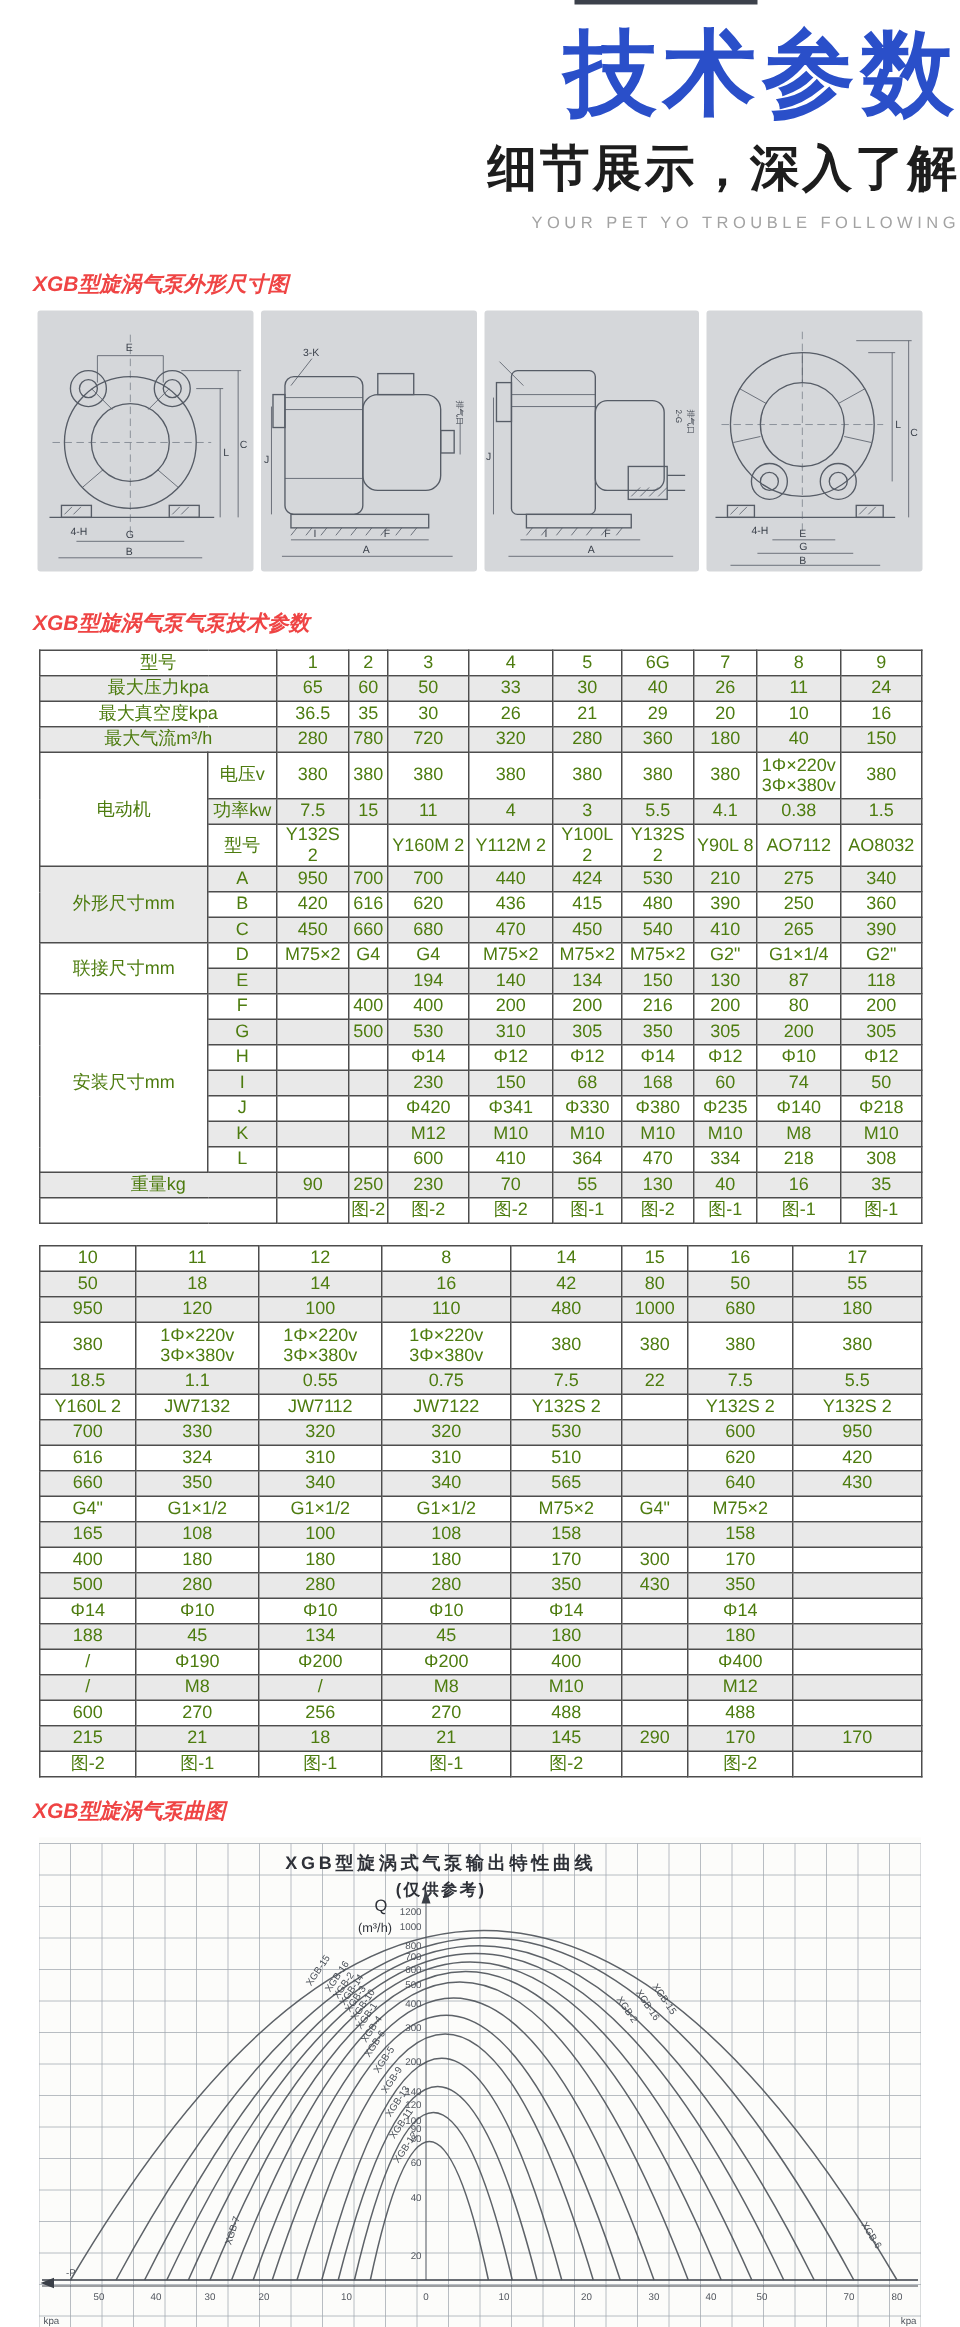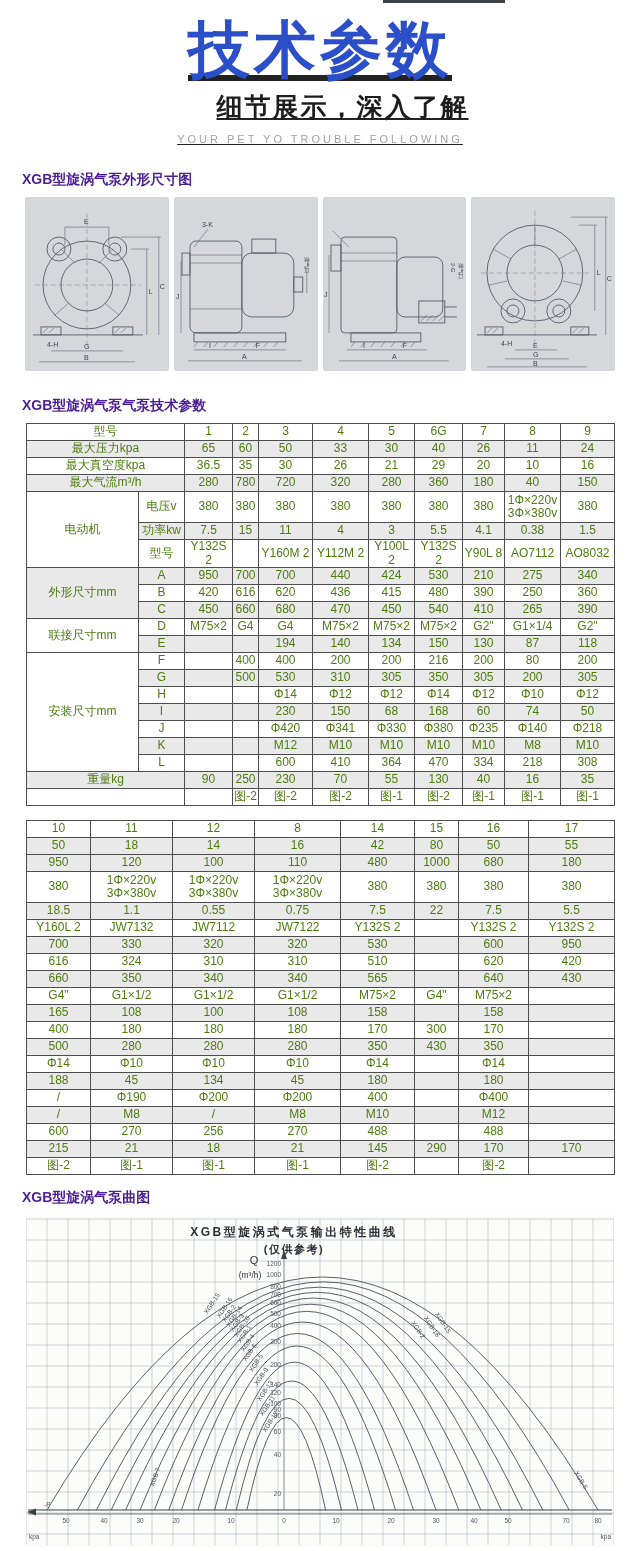--- a/index.html
+++ b/index.html
@@ -1,22 +1,22 @@
 <!DOCTYPE html>
 <html><head>
 <meta charset="utf-8">
 <style>
   html,body{margin:0;padding:0;background:#fff;}
   .page{width:640px;position:relative;font-family:"Liberation Sans",sans-serif;color:#222;background:#fff;overflow:hidden;}
   .topline{position:absolute;top:0;left:383px;width:122px;height:3px;background:#3c414b;}
-  .hero{padding-top:16px;text-align:center;text-decoration:underline;}
+  .hero{padding-top:16px;text-align:right;}
   .hero-title{font-size:62px;line-height:1.1;font-weight:800;color:#2a4fc9;letter-spacing:4px;margin:0;}
-  .hero-sub{font-size:26px;font-weight:600;color:#1d1d1d;letter-spacing:2px;margin:6px 0 0 0;padding-left:45px;}
+  .hero-sub{font-size:33px;font-weight:600;color:#1d1d1d;letter-spacing:2px;margin:6px 0 0 0;padding-left:45px;}
   .hero-tag{font-size:11px;color:#a3a3a3;letter-spacing:3px;margin-top:8px;}
-  .section-title{font-size:14px;font-weight:bold;color:#4c1d95;margin:26px 0 8px 22px;}
+  .section-title{font-size:14px;font-weight:bold;color:#ef4444;margin:26px 0 8px 22px;font-style:italic;}
   .section-title.tight{margin-top:14px;}
   .panels{display:flex;gap:5px;margin:0 25px;}
   .panel{flex:1;height:174px;background:#d5d7da;border-radius:2px;}
   .panel svg{display:block;width:100%;height:100%;}
   .ln{stroke:#565c66;stroke-width:0.9;fill:none;}
   .thin{stroke:#565c66;stroke-width:0.55;fill:none;}
   .cl{stroke:#7b828c;stroke-width:0.55;fill:none;stroke-dasharray:5 3;}
   .dt{font-size:7px;fill:#3c424c;font-family:"Liberation Sans",sans-serif;}
   .dtv{font-size:5.5px;fill:#3c424c;}
   table.spec{border-collapse:collapse;table-layout:fixed;width:588px;margin:0 26px;font-size:12px;color:#4d7c0f;}

